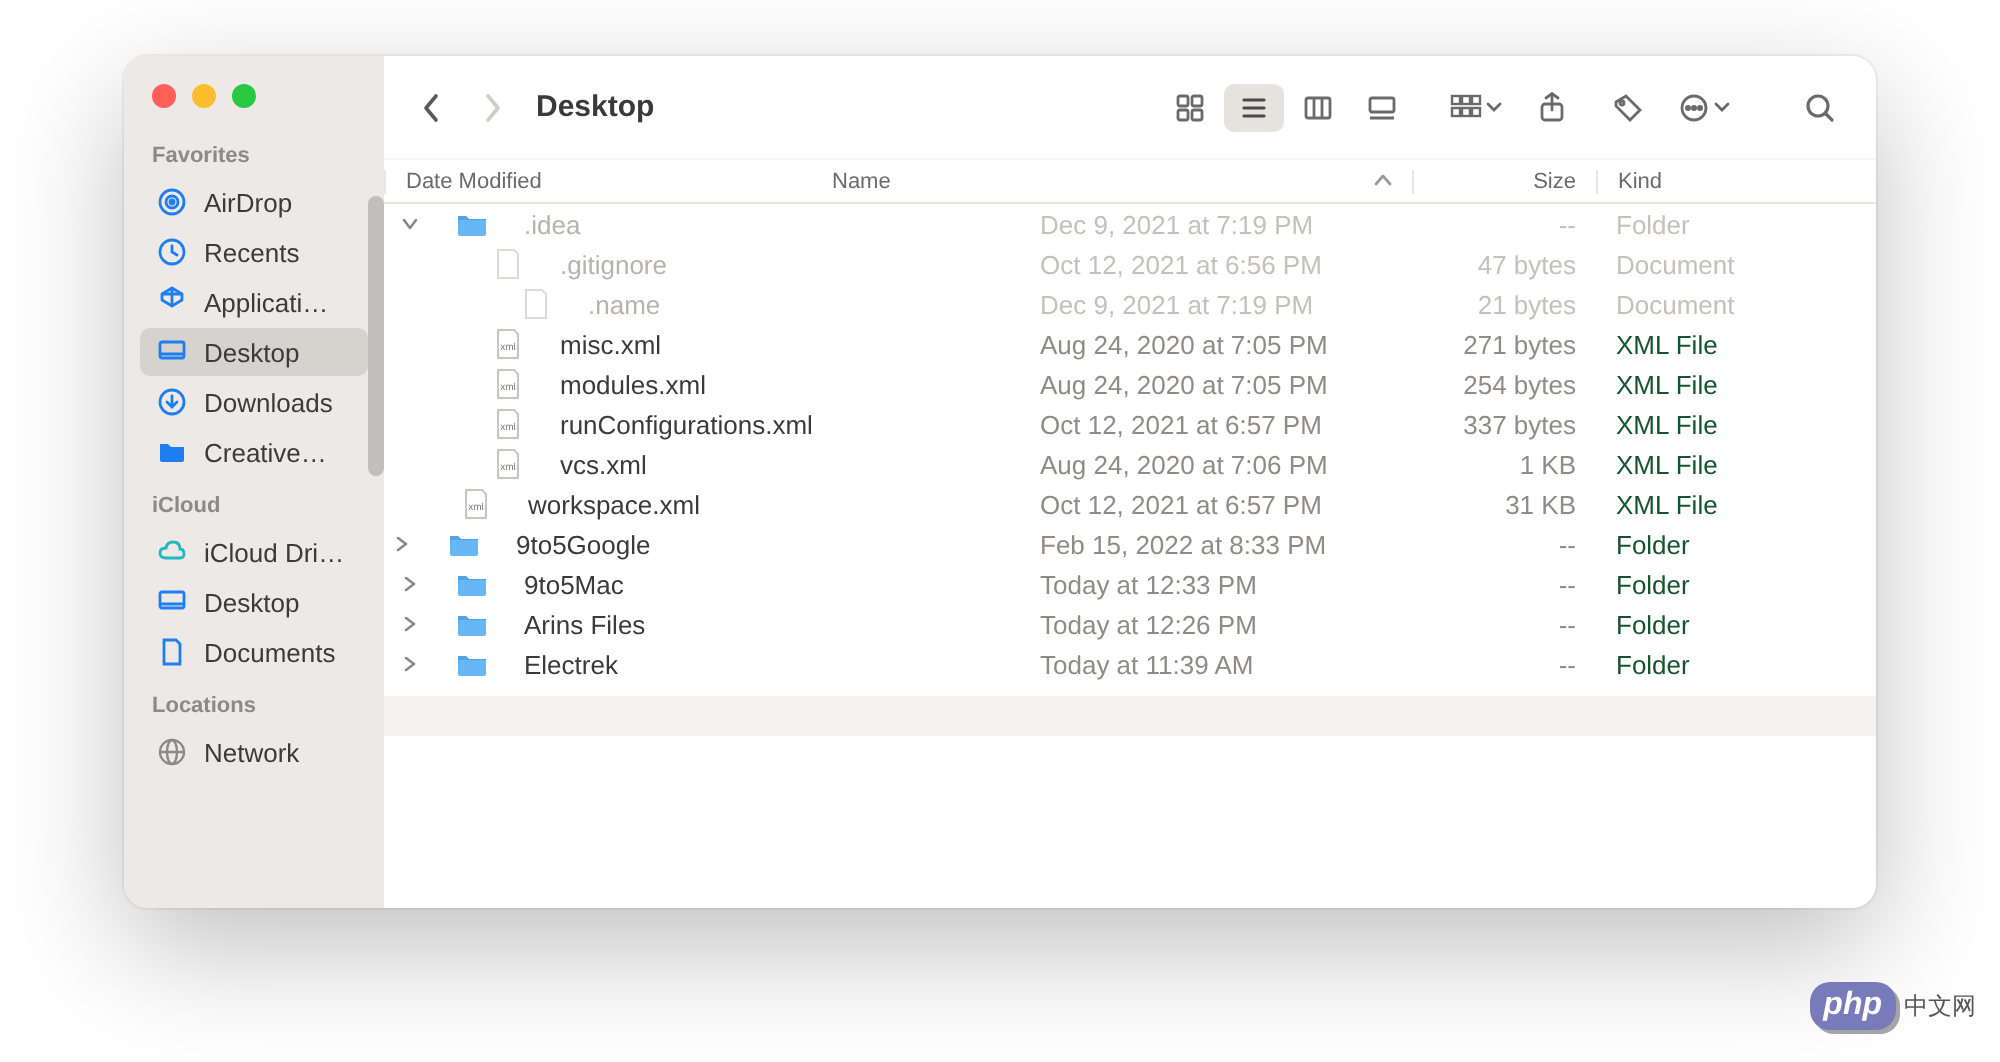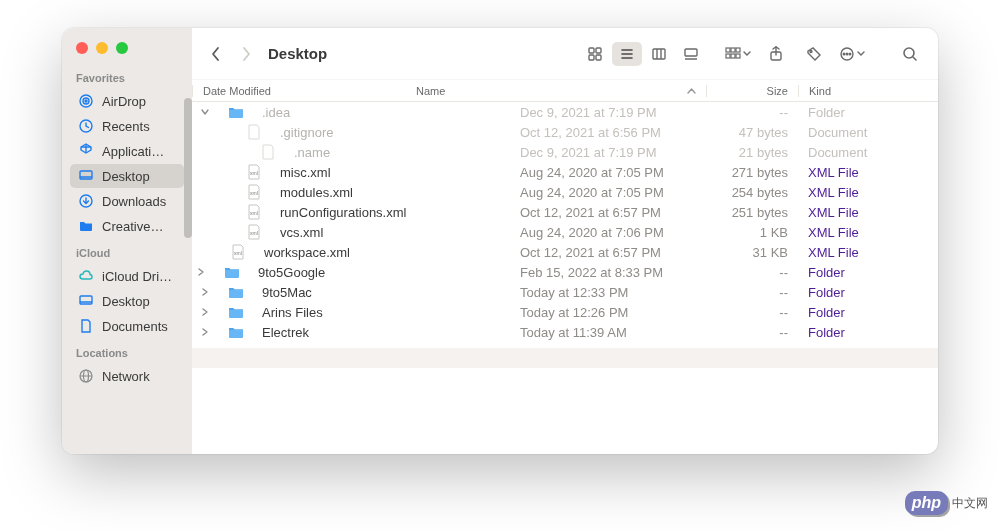--- a/index.html
+++ b/index.html
@@ -46,21 +46,21 @@
   .th.kind { width: 140px; border-left: 1px solid #e9e5e1; }
   .sort-asc { margin-left: auto; color: #9a9a9a; }
 
   
   .rows { font-size: 13px; color: #3a3a3a; }
   .row { display: flex; height: 20px; align-items: center; }
   .cell { padding: 0 10px; white-space: nowrap; overflow: hidden; text-overflow: ellipsis; }
   .cell.name { flex: 1; display: flex; align-items: center; gap: 18px; }
   .cell.date { width: 196px; color: #8f8b87; }
   .cell.size { width: 92px; text-align: right; color: #8f8b87; }
-  .cell.kind { width: 140px; color: #4c1d95; }
+  .cell.kind { width: 140px; color: #14532d; }
   .disclosure { width: 10px; display: flex; justify-content: center; color: #8a8a8a; font-size: 10px; }
   .file-icon { width: 16px; height: 16px; display: flex; align-items: center; justify-content: center; flex-shrink: 0; }
   .row.dimmed .cell.name, .row.dimmed .file-name { color: #b6b2ad; }
   .row.dimmed .cell.date, .row.dimmed .cell.size, .row.dimmed .cell.kind { color: #c4c0bb; }
   .blank-row { height: 20px; background: #f5f2ef; margin-top: 6px; }
 
   .watermark { position: absolute; right: 12px; bottom: 16px; display: flex; align-items: center; gap: 4px; font-size: 12px; color: #555; }
   .php-pill { background: #777bba; color: #fff; font-weight: 700; font-size: 16px; padding: 3px 7px; border-radius: 10px; font-style: italic; box-shadow: 2px 2px 0 rgba(0,0,0,0.35); }
 </style>
 </head>
@@ -366,21 +366,21 @@
             <span class="disclosure"></span>
             <span class="file-icon">
               <svg width="14" height="16" viewBox="0 0 14 16">
                 <path d="M2 1 L10 1 L12 3 L12 15 L2 15 Z" fill="#fff" stroke="#c9c6c1" stroke-width="1"></path>
                 <text x="7" y="11" font-size="5" text-anchor="middle" fill="#7a7a7a">xml</text>
               </svg>
             </span>
             <span class="file-name">runConfigurations.xml</span>
           </div>
           <div class="cell date">Oct 12, 2021 at 6:57 PM</div>
-          <div class="cell size">251 bytes</div>
+          <div class="cell size">337 bytes</div>
           <div class="cell kind">XML File</div>
         </div>
         <div class="row">
           <div class="cell name" style="padding-left: 26px;">
             <span class="disclosure"></span>
             <span class="file-icon">
               <svg width="14" height="16" viewBox="0 0 14 16">
                 <path d="M2 1 L10 1 L12 3 L12 15 L2 15 Z" fill="#fff" stroke="#c9c6c1" stroke-width="1"></path>
                 <text x="7" y="11" font-size="5" text-anchor="middle" fill="#7a7a7a">xml</text>
               </svg>

